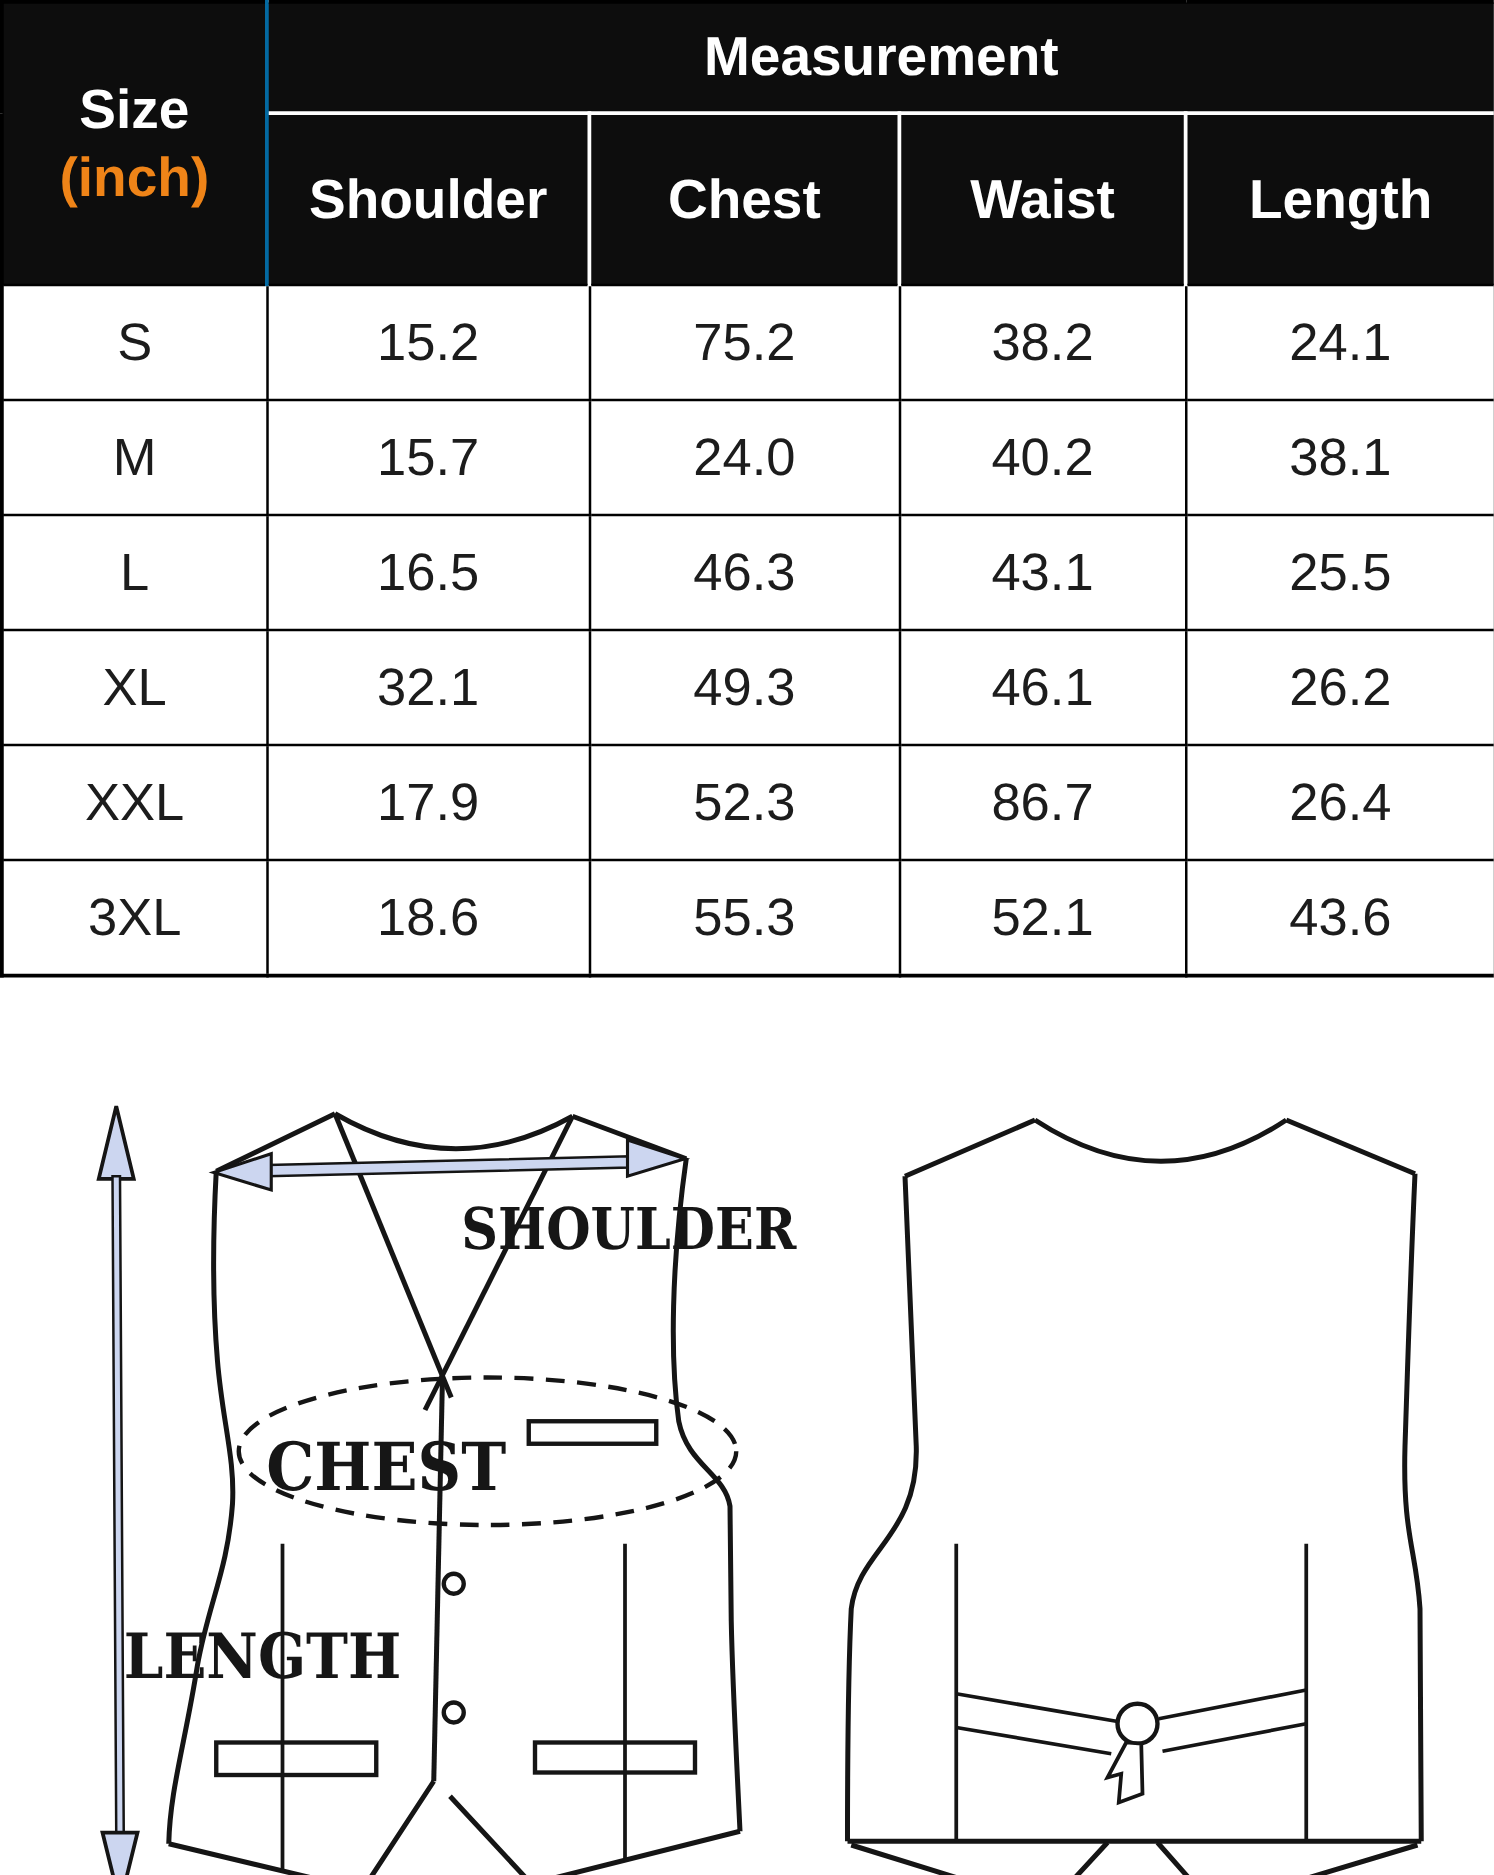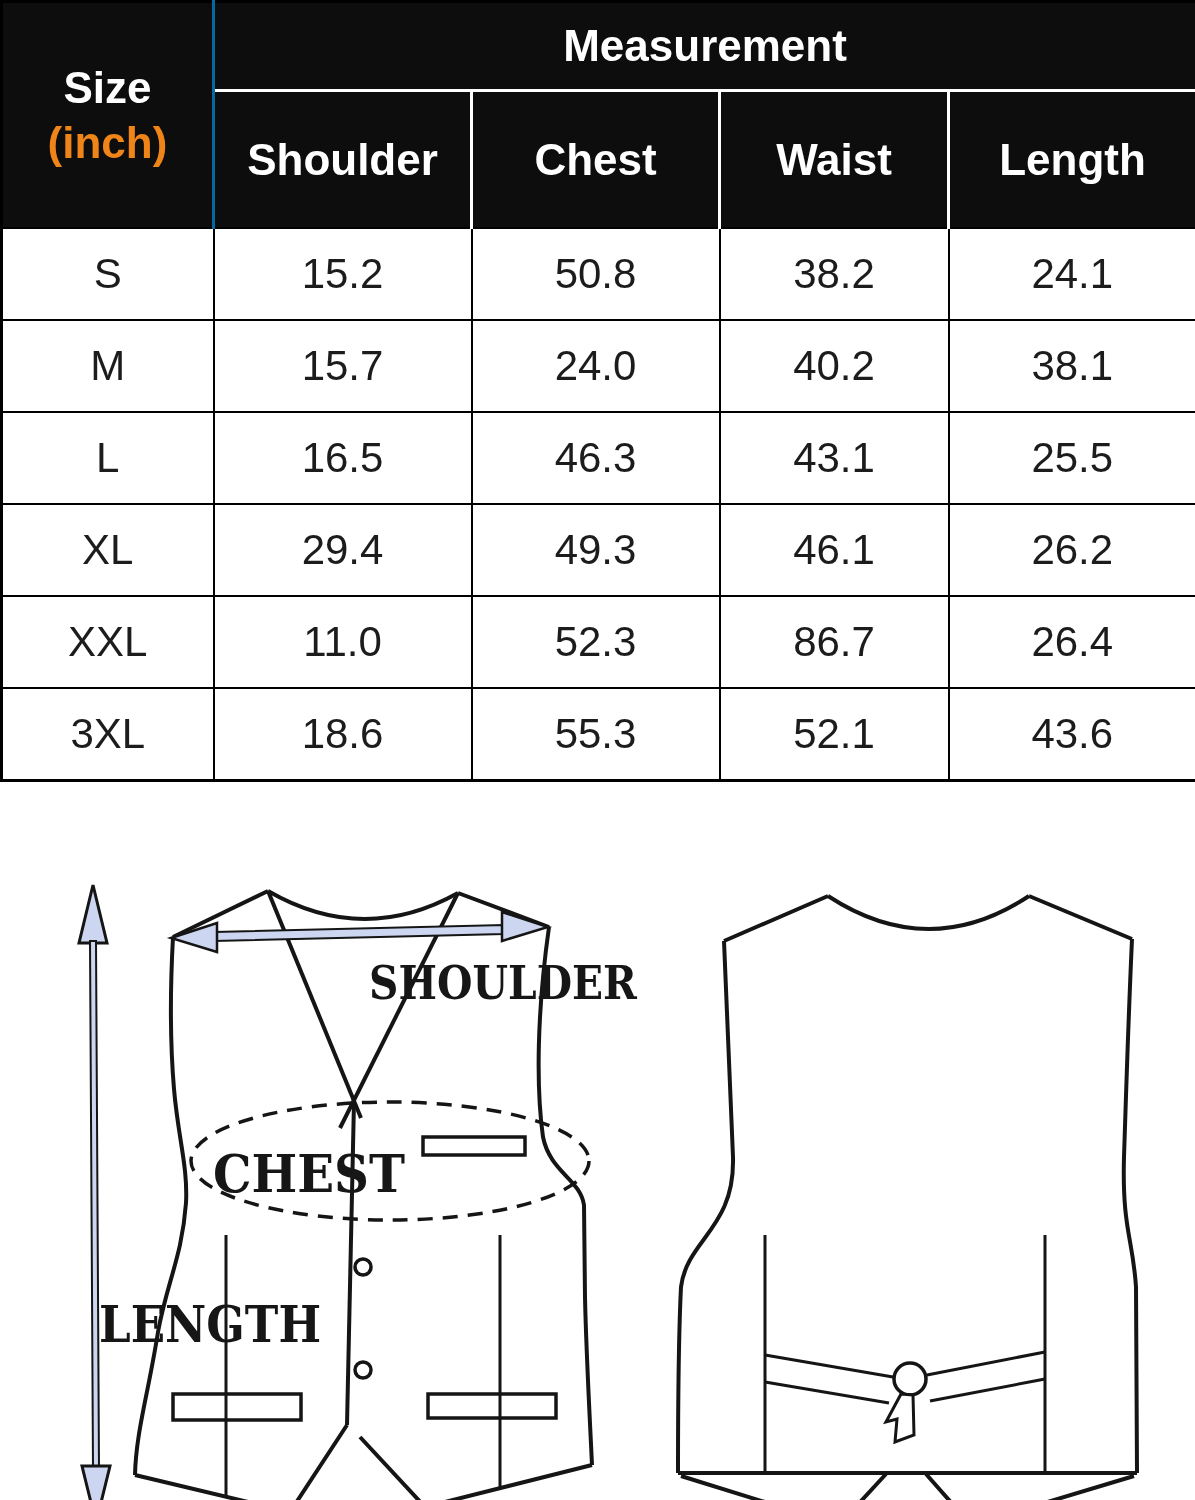--- a/index.html
+++ b/index.html
@@ -59,48 +59,48 @@
       <th>Shoulder</th>
       <th>Chest</th>
       <th>Waist</th>
       <th>Length</th>
     </tr>
   </thead>
   <tbody>
     <tr>
       <td>S</td>
       <td>15.2</td>
-      <td>50.8</td>
+      <td>75.2</td>
       <td>38.2</td>
       <td>24.1</td>
     </tr>
     <tr>
       <td>M</td>
       <td>15.7</td>
       <td>24.0</td>
       <td>40.2</td>
       <td>38.1</td>
     </tr>
     <tr>
       <td>L</td>
       <td>16.5</td>
       <td>46.3</td>
       <td>43.1</td>
       <td>25.5</td>
     </tr>
     <tr>
       <td>XL</td>
-      <td>29.4</td>
+      <td>32.1</td>
       <td>49.3</td>
       <td>46.1</td>
       <td>26.2</td>
     </tr>
     <tr>
       <td>XXL</td>
-      <td>11.0</td>
+      <td>17.9</td>
       <td>52.3</td>
       <td>86.7</td>
       <td>26.4</td>
     </tr>
     <tr>
       <td>3XL</td>
       <td>18.6</td>
       <td>55.3</td>
       <td>52.1</td>
       <td>43.6</td>

